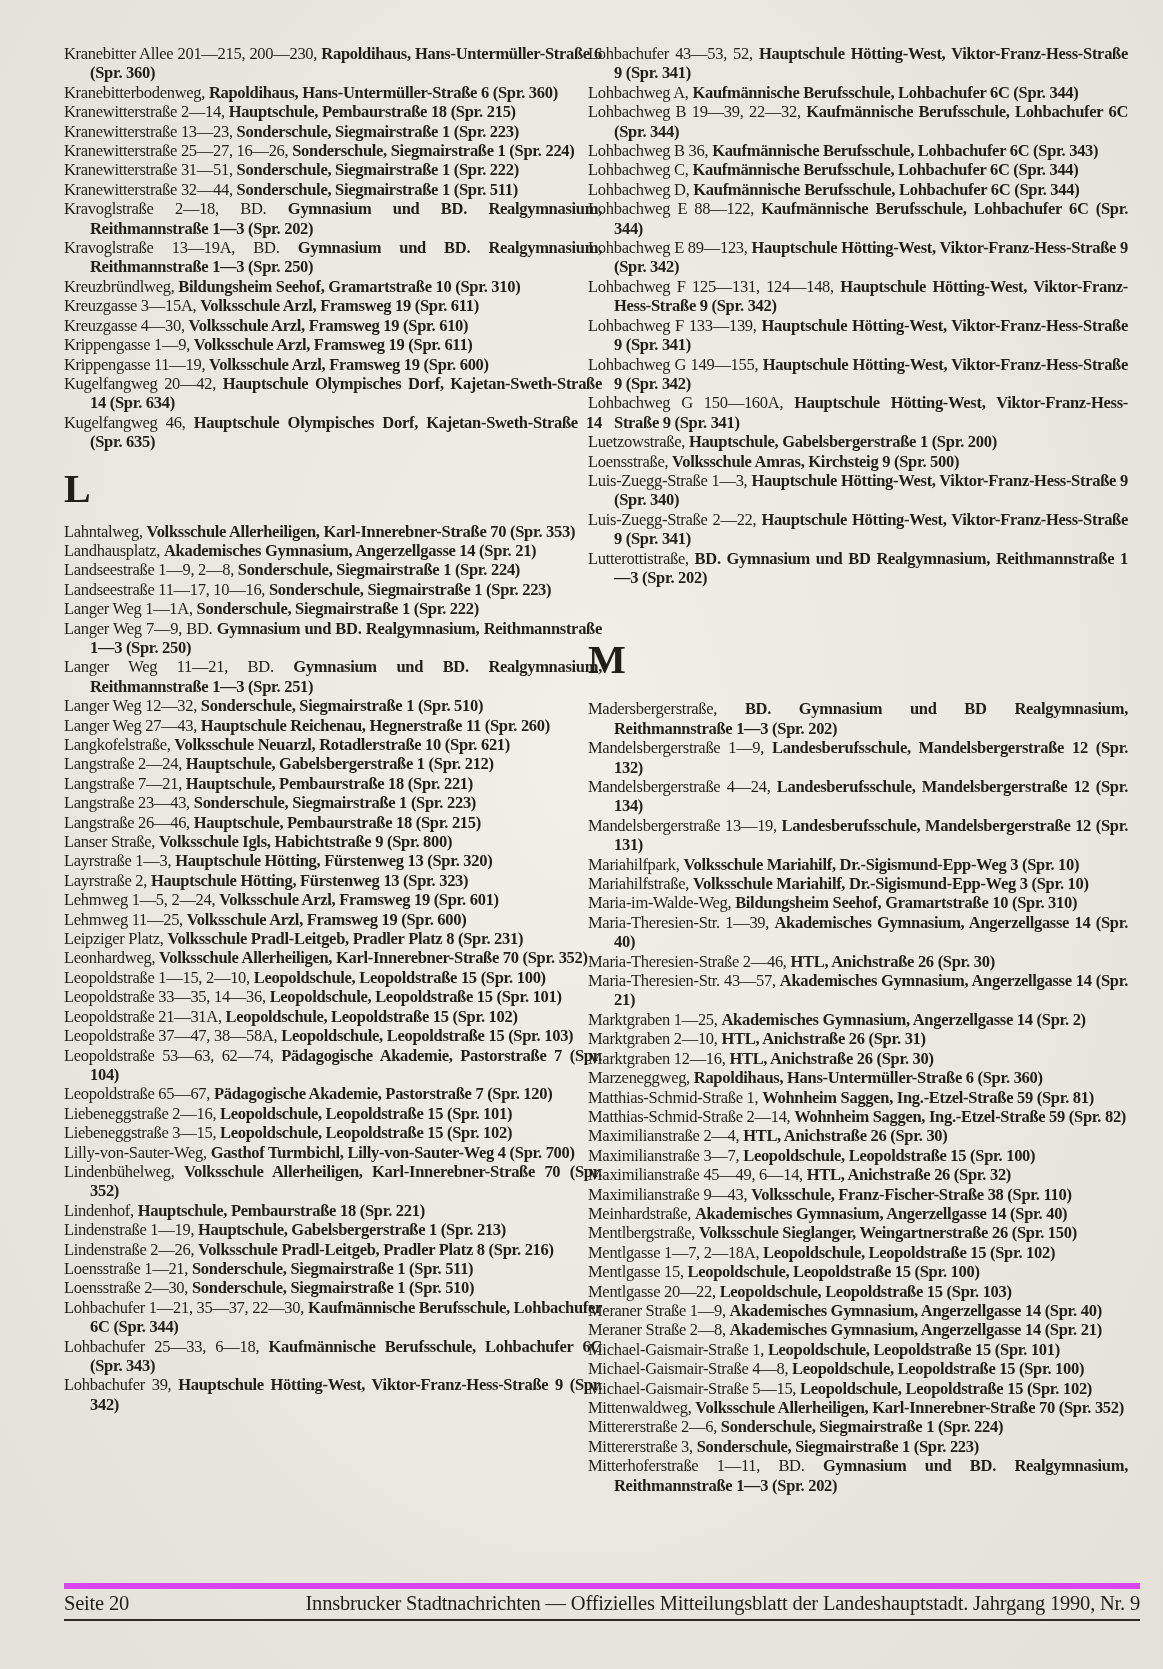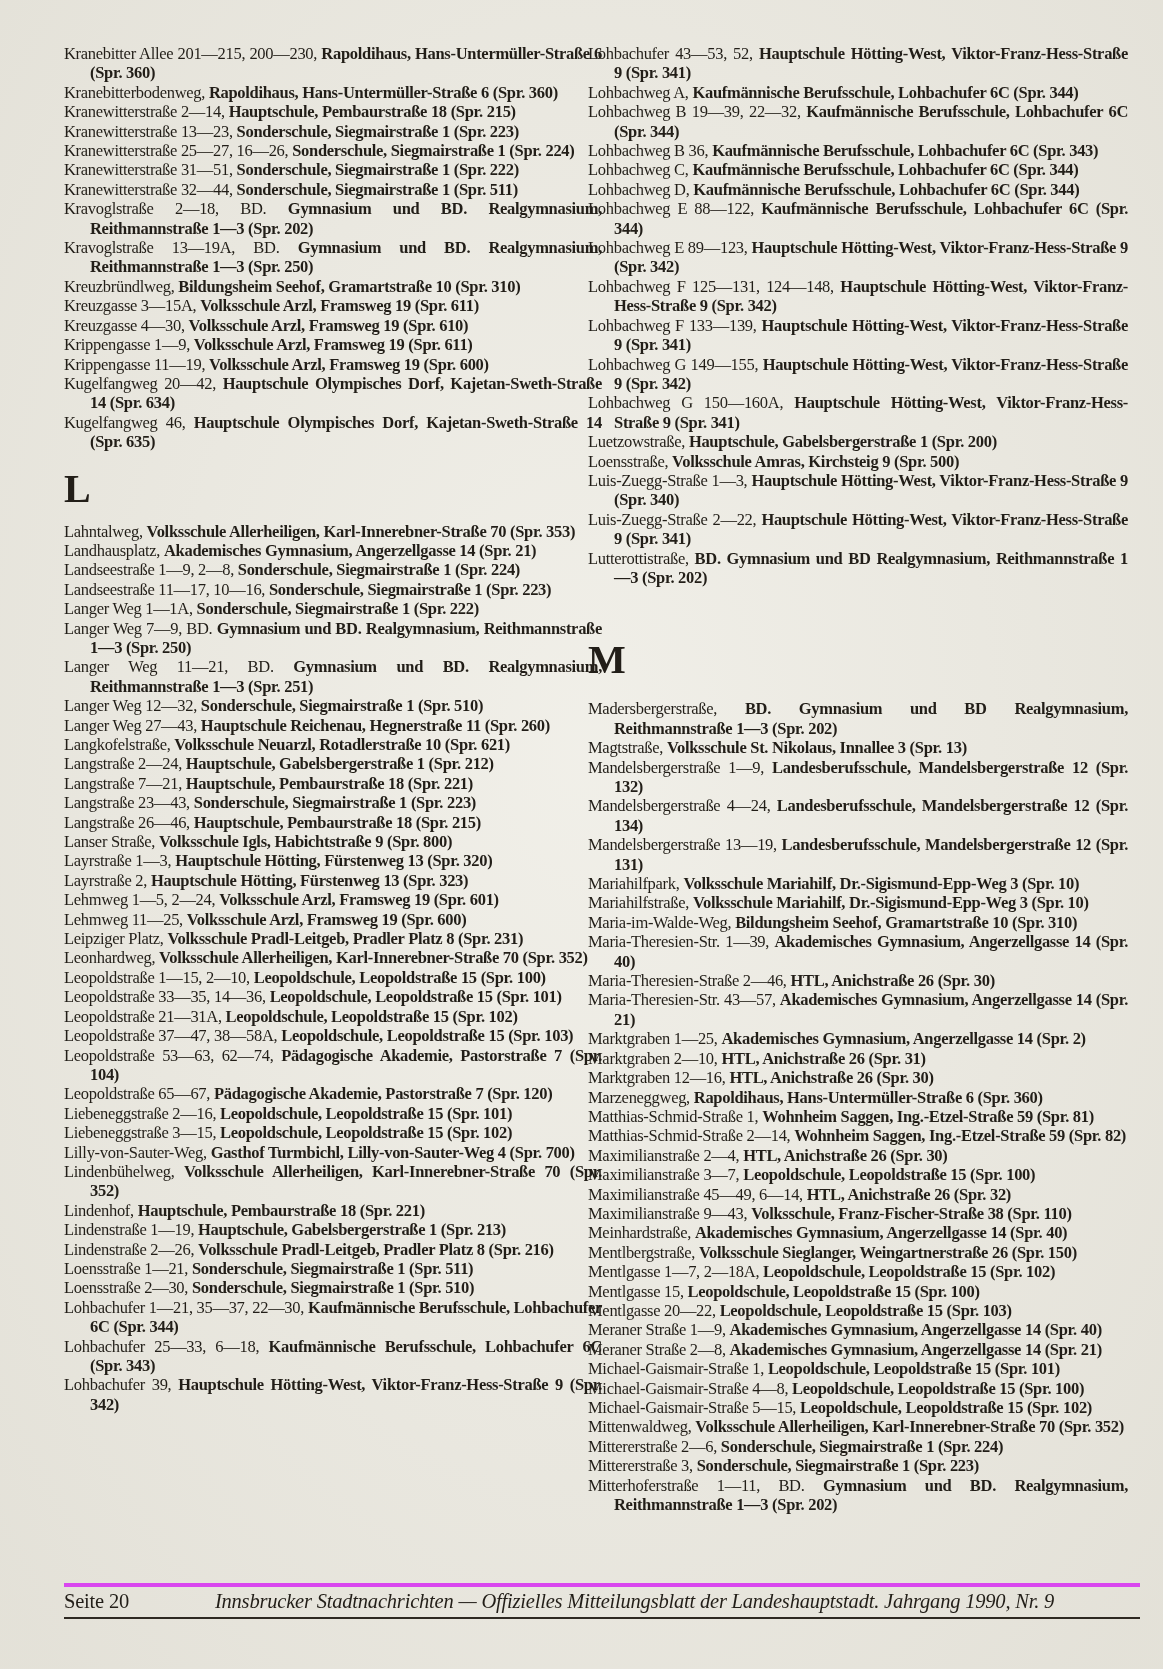--- a/index.html
+++ b/index.html
@@ -35,30 +35,30 @@
     line-height:40px;
     letter-spacing:0;
     text-indent:0;
   }
   #column-left  .section-header { margin:17px 0 13px 0; }
   #column-right .section-header { margin:53px 0 19px 0; }
   .page-footer {
     position:absolute;
     left:64px; width:1076px;
     top:1583px;
-    border-top:4px solid #d946ef;
+    border-top:6px solid #d946ef;
     border-bottom:2px solid #2E2922;
     padding:3px 0 4px 0;
     display:flex;
     align-items:baseline;
     font-size:20.5px;
     letter-spacing:-0.2px;
   }
   .footer-left { white-space:nowrap; }
-  .footer-center { flex:1; text-align:center;font-style:italic; }
+  .footer-center { flex:1; text-align:right; }
 </style>
 </head>
 <body>
 
 <div class="page-noise"></div>
 
 <div id="column-left" class="column">
     <div class="entry"><span>Kranebitter Allee 201—215, 200—230,</span> <span class="school">Rapoldihaus, Hans-Untermüller-Straße 6 (Spr. 360)</span></div>
     <div class="entry"><span>Kranebitterbodenweg,</span> <span class="school">Rapoldihaus, Hans-Untermüller-Straße 6 (Spr. 360)</span></div>
     <div class="entry"><span>Kranewitterstraße 2—14,</span> <span class="school">Hauptschule, Pembaurstraße 18 (Spr. 215)</span></div>
@@ -129,21 +129,20 @@
     <div class="entry"><span>Lohbachweg F 133—139,</span> <span class="school">Hauptschule Hötting-West, Viktor-Franz-Hess-Straße 9 (Spr. 341)</span></div>
     <div class="entry"><span>Lohbachweg G 149—155,</span> <span class="school">Hauptschule Hötting-West, Viktor-Franz-Hess-Straße 9 (Spr. 342)</span></div>
     <div class="entry"><span>Lohbachweg G 150—160A,</span> <span class="school">Hauptschule Hötting-West, Viktor-Franz-Hess-Straße 9 (Spr. 341)</span></div>
     <div class="entry"><span>Luetzowstraße,</span> <span class="school">Hauptschule, Gabelsbergerstraße 1 (Spr. 200)</span></div>
     <div class="entry"><span>Loensstraße,</span> <span class="school">Volksschule Amras, Kirchsteig 9 (Spr. 500)</span></div>
     <div class="entry"><span>Luis-Zuegg-Straße 1—3,</span> <span class="school">Hauptschule Hötting-West, Viktor-Franz-Hess-Straße 9 (Spr. 340)</span></div>
     <div class="entry"><span>Luis-Zuegg-Straße 2—22,</span> <span class="school">Hauptschule Hötting-West, Viktor-Franz-Hess-Straße 9 (Spr. 341)</span></div>
     <div class="entry"><span>Lutterottistraße,</span> <span class="school">BD. Gymnasium und BD Realgymnasium, Reithmannstraße 1—3 (Spr. 202)</span></div>
     <div class="section-header">M</div>
     <div class="entry"><span>Madersbergerstraße,</span> <span class="school">BD. Gymnasium und BD Realgymnasium, Reithmannstraße 1—3 (Spr. 202)</span></div>
-    <div class="entry"><span>Magtstraße,</span> <span class="school">Volksschule St. Nikolaus, Innallee 3 (Spr. 13)</span></div>
     <div class="entry"><span>Mandelsbergerstraße 1—9,</span> <span class="school">Landesberufsschule, Mandelsbergerstraße 12 (Spr. 132)</span></div>
     <div class="entry"><span>Mandelsbergerstraße 4—24,</span> <span class="school">Landesberufsschule, Mandelsbergerstraße 12 (Spr. 134)</span></div>
     <div class="entry"><span>Mandelsbergerstraße 13—19,</span> <span class="school">Landesberufsschule, Mandelsbergerstraße 12 (Spr. 131)</span></div>
     <div class="entry"><span>Mariahilfpark,</span> <span class="school">Volksschule Mariahilf, Dr.-Sigismund-Epp-Weg 3 (Spr. 10)</span></div>
     <div class="entry"><span>Mariahilfstraße,</span> <span class="school">Volksschule Mariahilf, Dr.-Sigismund-Epp-Weg 3 (Spr. 10)</span></div>
     <div class="entry"><span>Maria-im-Walde-Weg,</span> <span class="school">Bildungsheim Seehof, Gramartstraße 10 (Spr. 310)</span></div>
     <div class="entry"><span>Maria-Theresien-Str. 1—39,</span> <span class="school">Akademisches Gymnasium, Angerzellgasse 14 (Spr. 40)</span></div>
     <div class="entry"><span>Maria-Theresien-Straße 2—46,</span> <span class="school">HTL, Anichstraße 26 (Spr. 30)</span></div>
     <div class="entry"><span>Maria-Theresien-Str. 43—57,</span> <span class="school">Akademisches Gymnasium, Angerzellgasse 14 (Spr. 21)</span></div>
     <div class="entry"><span>Marktgraben 1—25,</span> <span class="school">Akademisches Gymnasium, Angerzellgasse 14 (Spr. 2)</span></div>

